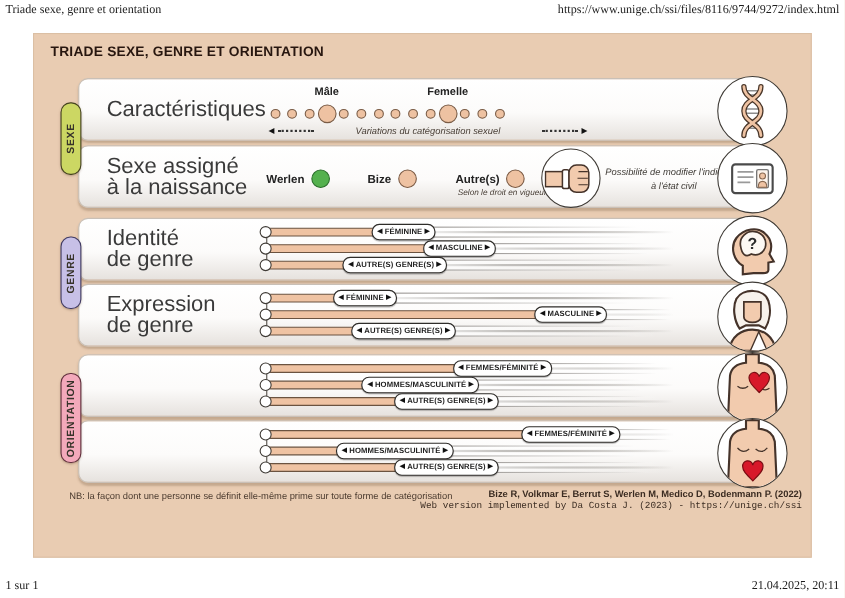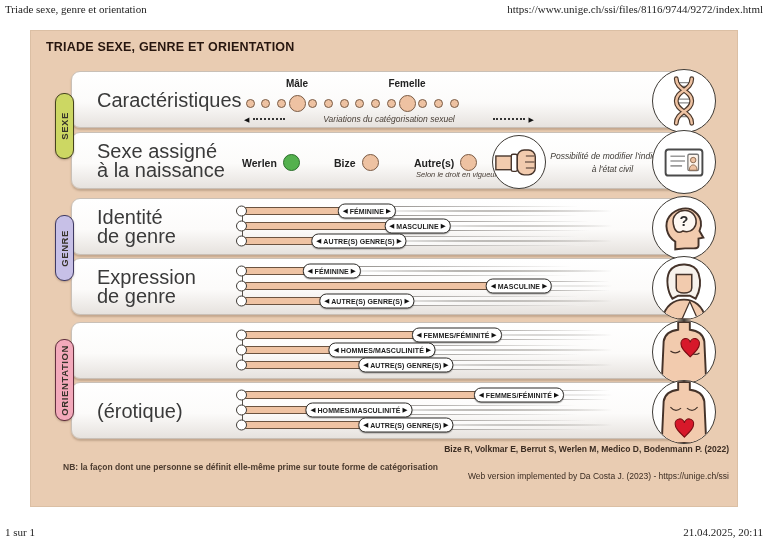--- a/index.html
+++ b/index.html
@@ -102,24 +102,24 @@
   .handle{position:absolute;left:-6px;top:50%;transform:translateY(-50%);width:11px;height:11px;
        background:#fff;border:1.5px solid #3f3b36;border-radius:50%;box-sizing:border-box;z-index:4;}
   .pill{position:absolute;top:50%;transform:translate(-50%,-50%);height:13px;
        background:#fff;border:1px solid #2f2d2a;border-radius:7px;
        display:flex;align-items:center;gap:2px;padding:0 4px;z-index:3;
        box-shadow:0 1px 1px rgba(0,0,0,.3);white-space:nowrap;}
   .pill .lbl{font-size:7px;font-weight:bold;color:#1d1d1d;letter-spacing:.1px;}
   .pill .arr{font-size:6.5px;color:#111;line-height:1;}
 
   
-  .footnote{position:absolute;left:32px;top:431px;font-size:8.5px;font-weight:700;color:#4c3c30;}
+  .footnote{position:absolute;left:32px;top:415px;font-size:8.5px;font-weight:400;color:#4c3c30;}
   .credits{position:absolute;right:8px;top:413px;text-align:right;color:#3b2c22;}
   .credits .l1{font-size:8.5px;font-weight:bold;}
-  .credits .l2{font-size:8.5px;margin-top:17px;}
+  .credits .l2{font-size:8.5px;margin-top:1px;font-family:Liberation Mono, monospace;}
 </style>
 </head>
 <body>
 
 <div class="print-text ph-title">Triade sexe, genre et orientation</div>
 <div class="print-text ph-url">https://www.unige.ch/ssi/files/8116/9744/9272/index.html</div>
 <div class="print-text pf-page">1 sur 1</div>
 <div class="print-text pf-date">21.04.2025, 20:11</div>
 
 <div class="poster">
@@ -371,21 +371,20 @@
         <path d="M18 31 q5 4 10 0 M40 33 q4 3 8 0" fill="none" stroke="#45332a" stroke-width="1.2"></path>
         <g transform="translate(27,17) scale(0.95)">
           <path d="M12 21 C5 14 2 11 2 7 A5 5 0 0 1 12 5.5 A5 5 0 0 1 22 7 C22 11 19 14 12 21 Z" fill="#d7182a" stroke="#7a0e14" stroke-width="1.2"></path>
         </g>
       </svg>
     </div>
   </div>
 
   <div class="card" style="top:351px;">
     <div class="row-title">
-      <div>(érotique)</div>
     </div>
     <div class="sliders">
         <div class="connector"></div>
         <div class="track" style="top: 12px;">
           <div class="track-line"></div>
           <div class="track-fade" style="left: 71%; width: 29%;"></div>
           <div class="bar" style="width: calc(71% + 6px);"></div>
           <div class="handle"></div>
           <div class="pill" style="left: 71%;">
             <span class="arr">◀</span>

